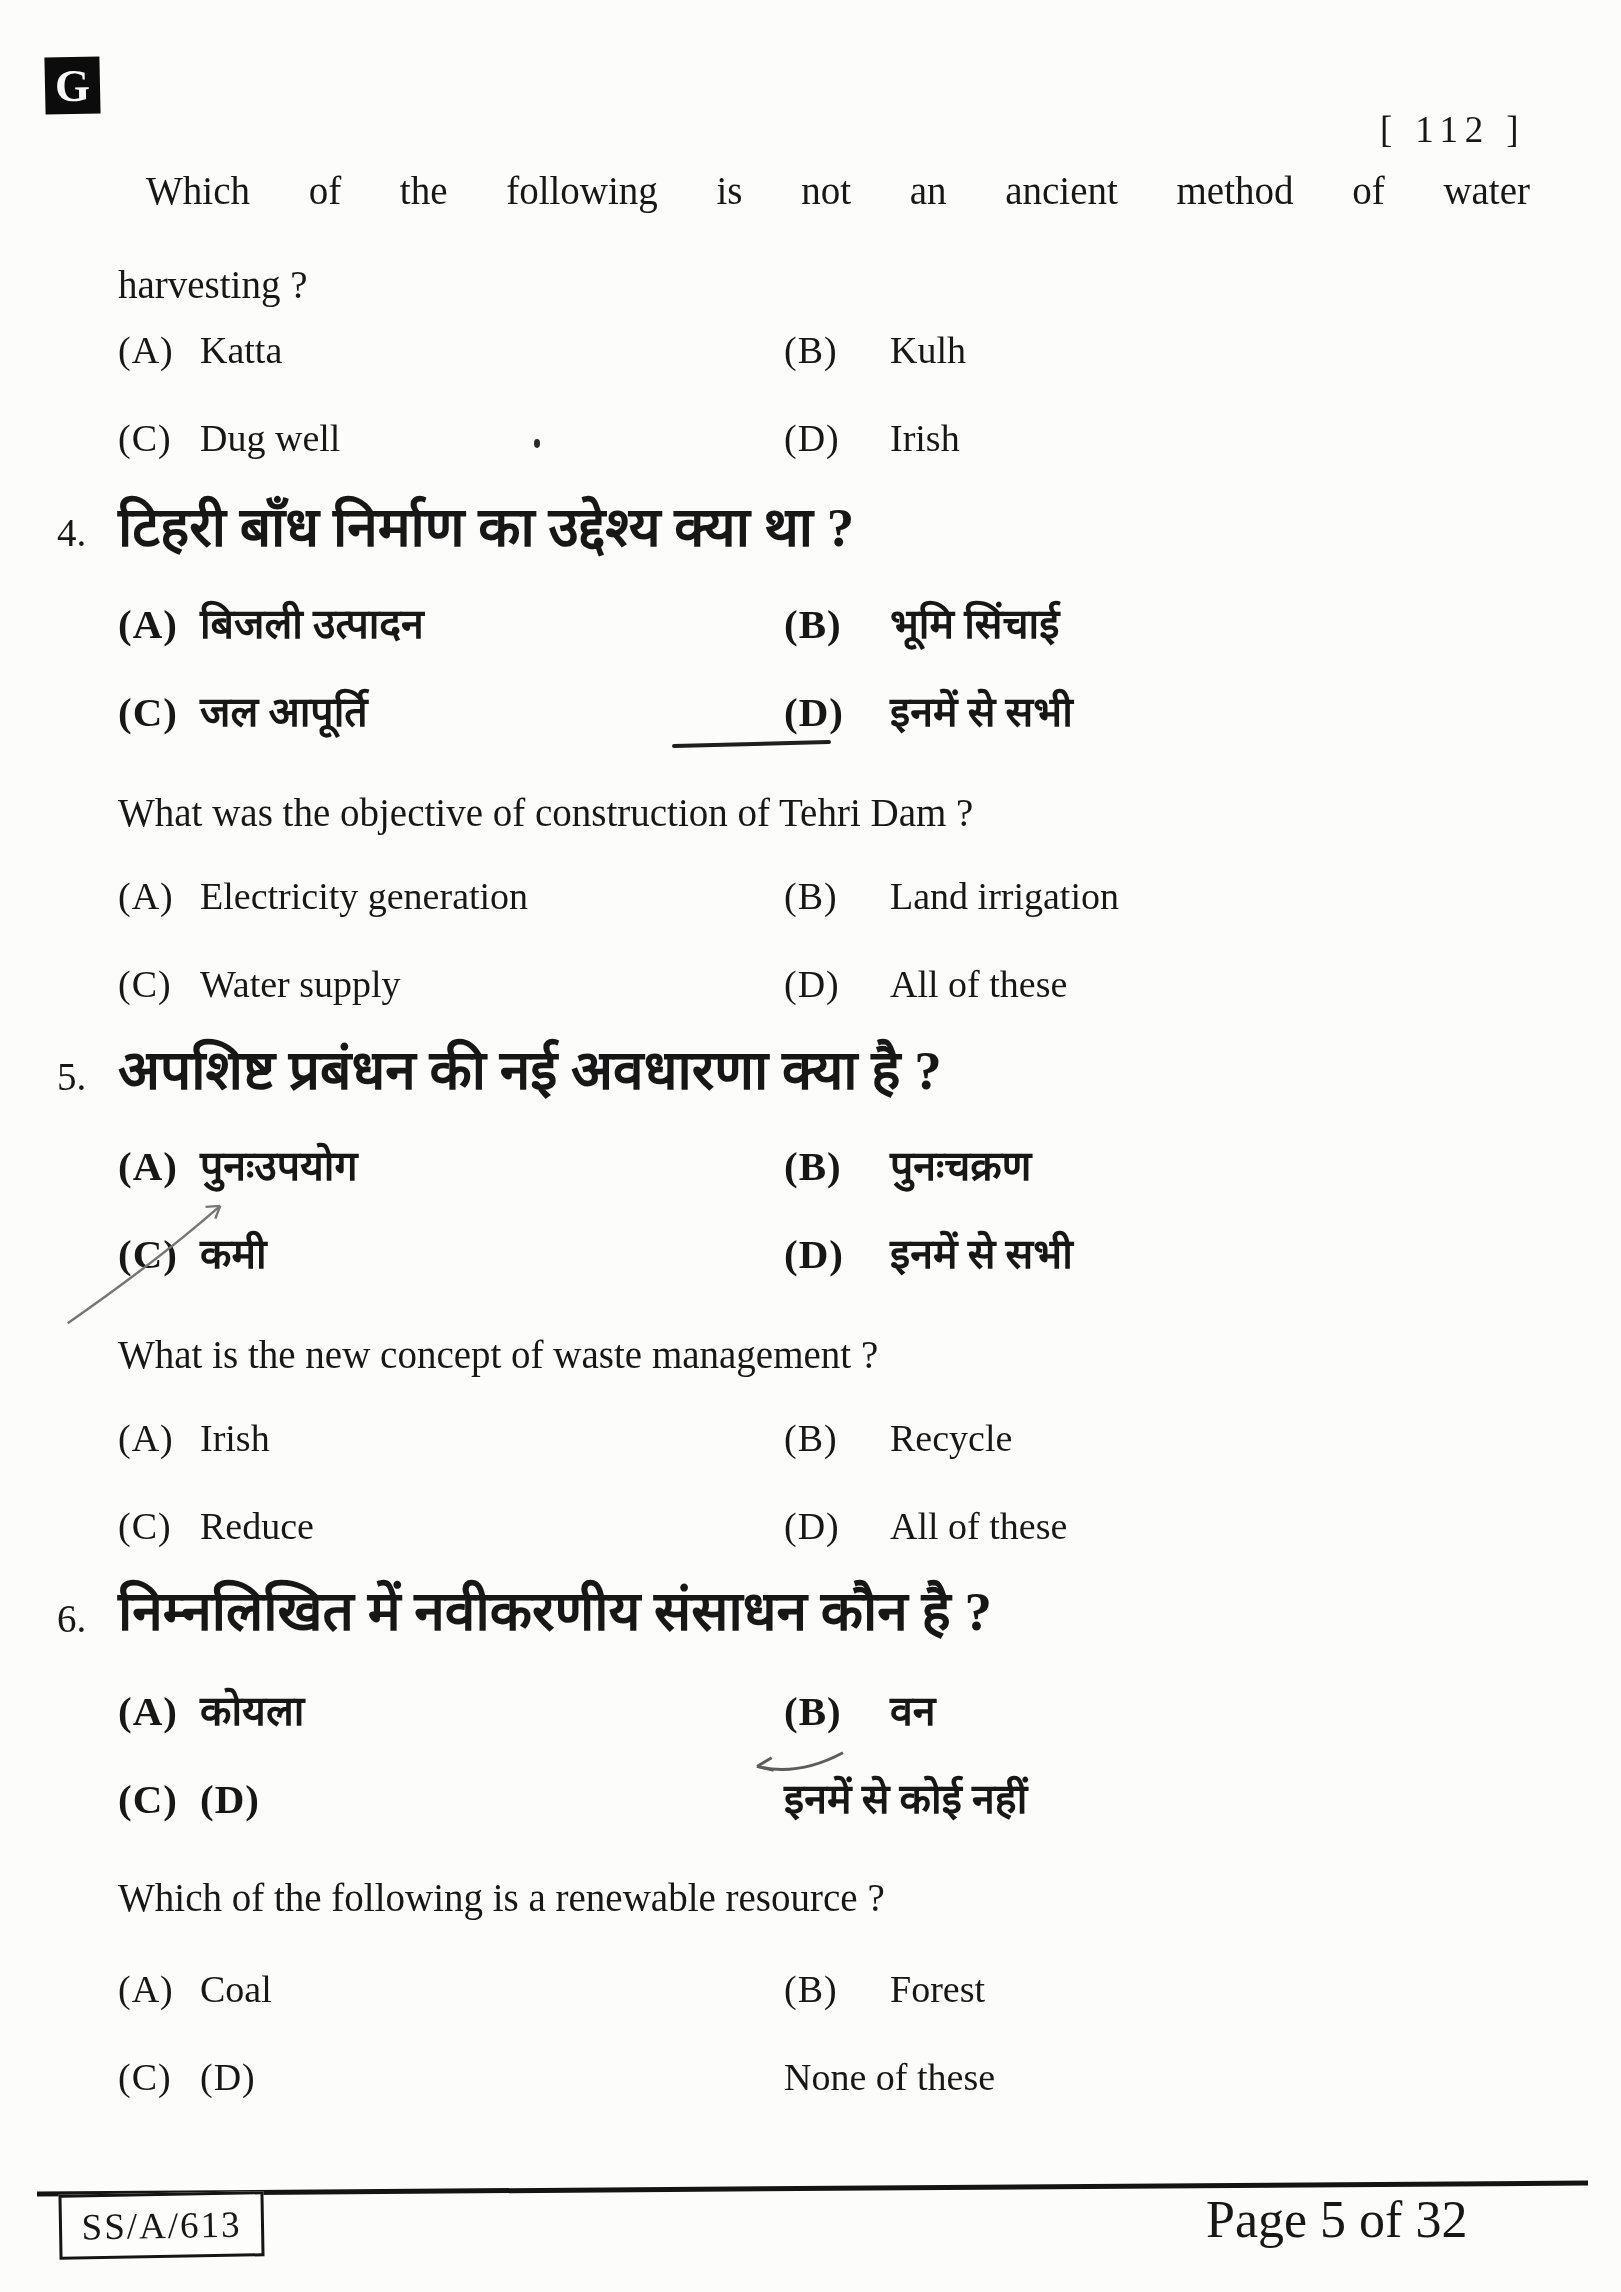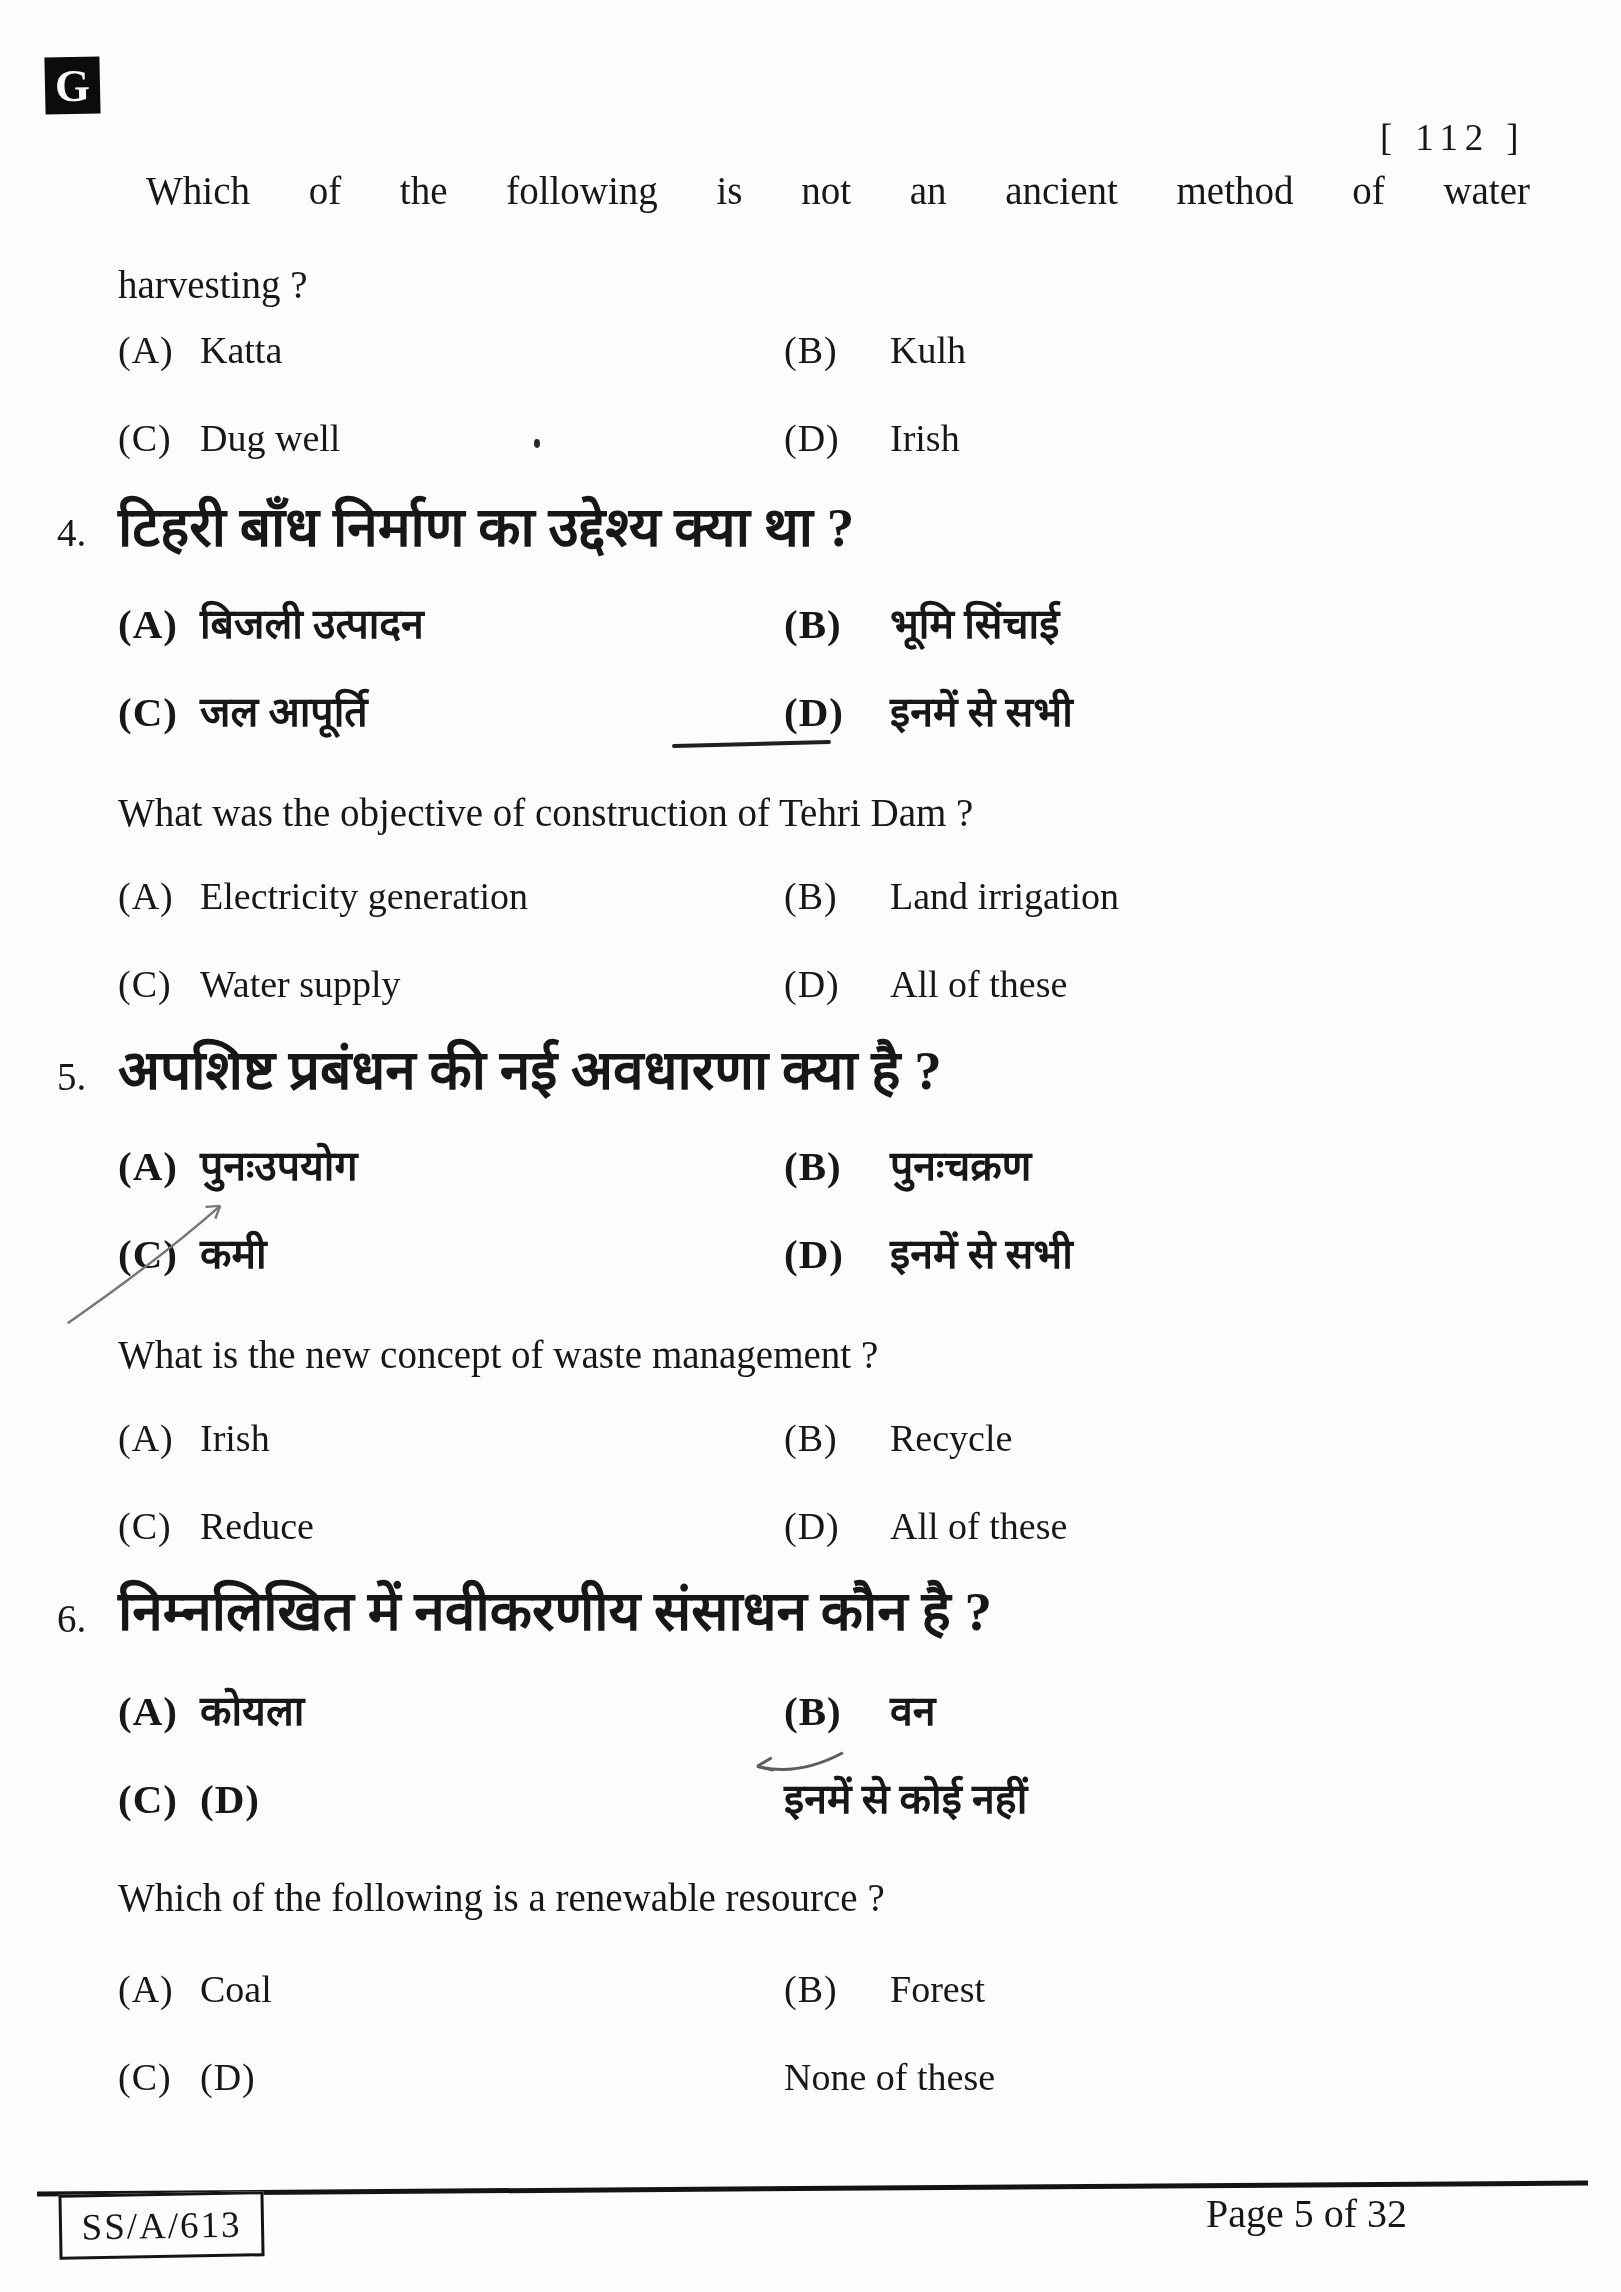--- a/index.html
+++ b/index.html
@@ -9,41 +9,41 @@
     font-family:"Liberation Serif","DejaVu Serif",serif;
     color:#171717;
   }
   .abs{position:absolute;}
   
   .g-badge{
     left:45px;top:57px;width:55px;height:57px;background:#0c0c0c;color:#fafafa;
     display:flex;align-items:center;justify-content:center;
     font-size:45px;font-weight:bold;transform:rotate(-1.2deg);
   }
-  .page-ref{left:1380px;top:116px;font-size:37px;letter-spacing:6.9px;white-space:nowrap;}
+  .page-ref{left:1380px;top:108px;font-size:37px;letter-spacing:6.9px;white-space:nowrap;}
   
   .qline{font-size:39px;line-height:47px;white-space:nowrap;}
   .line-just{width:1384px;text-align:justify;white-space:normal;}
   .line-just::after{content:"";display:inline-block;width:100%;}
   .qnum{font-size:39px;}
   .hi-q{font-size:55px;font-weight:600;line-height:55px;white-space:nowrap;}
   
   .opts{
     left:118px;display:grid;grid-template-columns:82px 584px 106px auto;
     row-gap:45px;font-size:38px;line-height:43px;white-space:nowrap;
   }
   .opts.hi{font-size:41px;line-height:47px;row-gap:41px;font-weight:600;}
   .opt-lbl{letter-spacing:1px;}
   
   .footer-rule{left:37px;top:2186px;width:1551px;height:4.9px;background:#141414;transform:rotate(-0.4deg);}
   .code-box{
     left:59px;top:2193px;padding:7.8px 19.6px;border:3.9px solid #151515;background:#fdfdfc;
     font-size:37px;letter-spacing:2px;transform:rotate(-1deg);white-space:nowrap;
   }
-  .page-info{left:1206px;top:2190px;font-size:40px;white-space:nowrap;}
+  .page-info{left:1206px;top:2190px;font-size:52px;white-space:nowrap;}
   
   .pencil-underline{left:672px;top:742px;width:159px;height:3.9px;background:#1f1f1f;transform:rotate(-1.5deg);border-radius:2px;}
   .speck-dot{left:534px;top:439px;width:5.9px;height:8.8px;background:#2a2a2a;border-radius:50%;}
 </style>
 </head>
 <body>
 
 <div class="page">
 
   <div class="abs g-badge">G</div>

